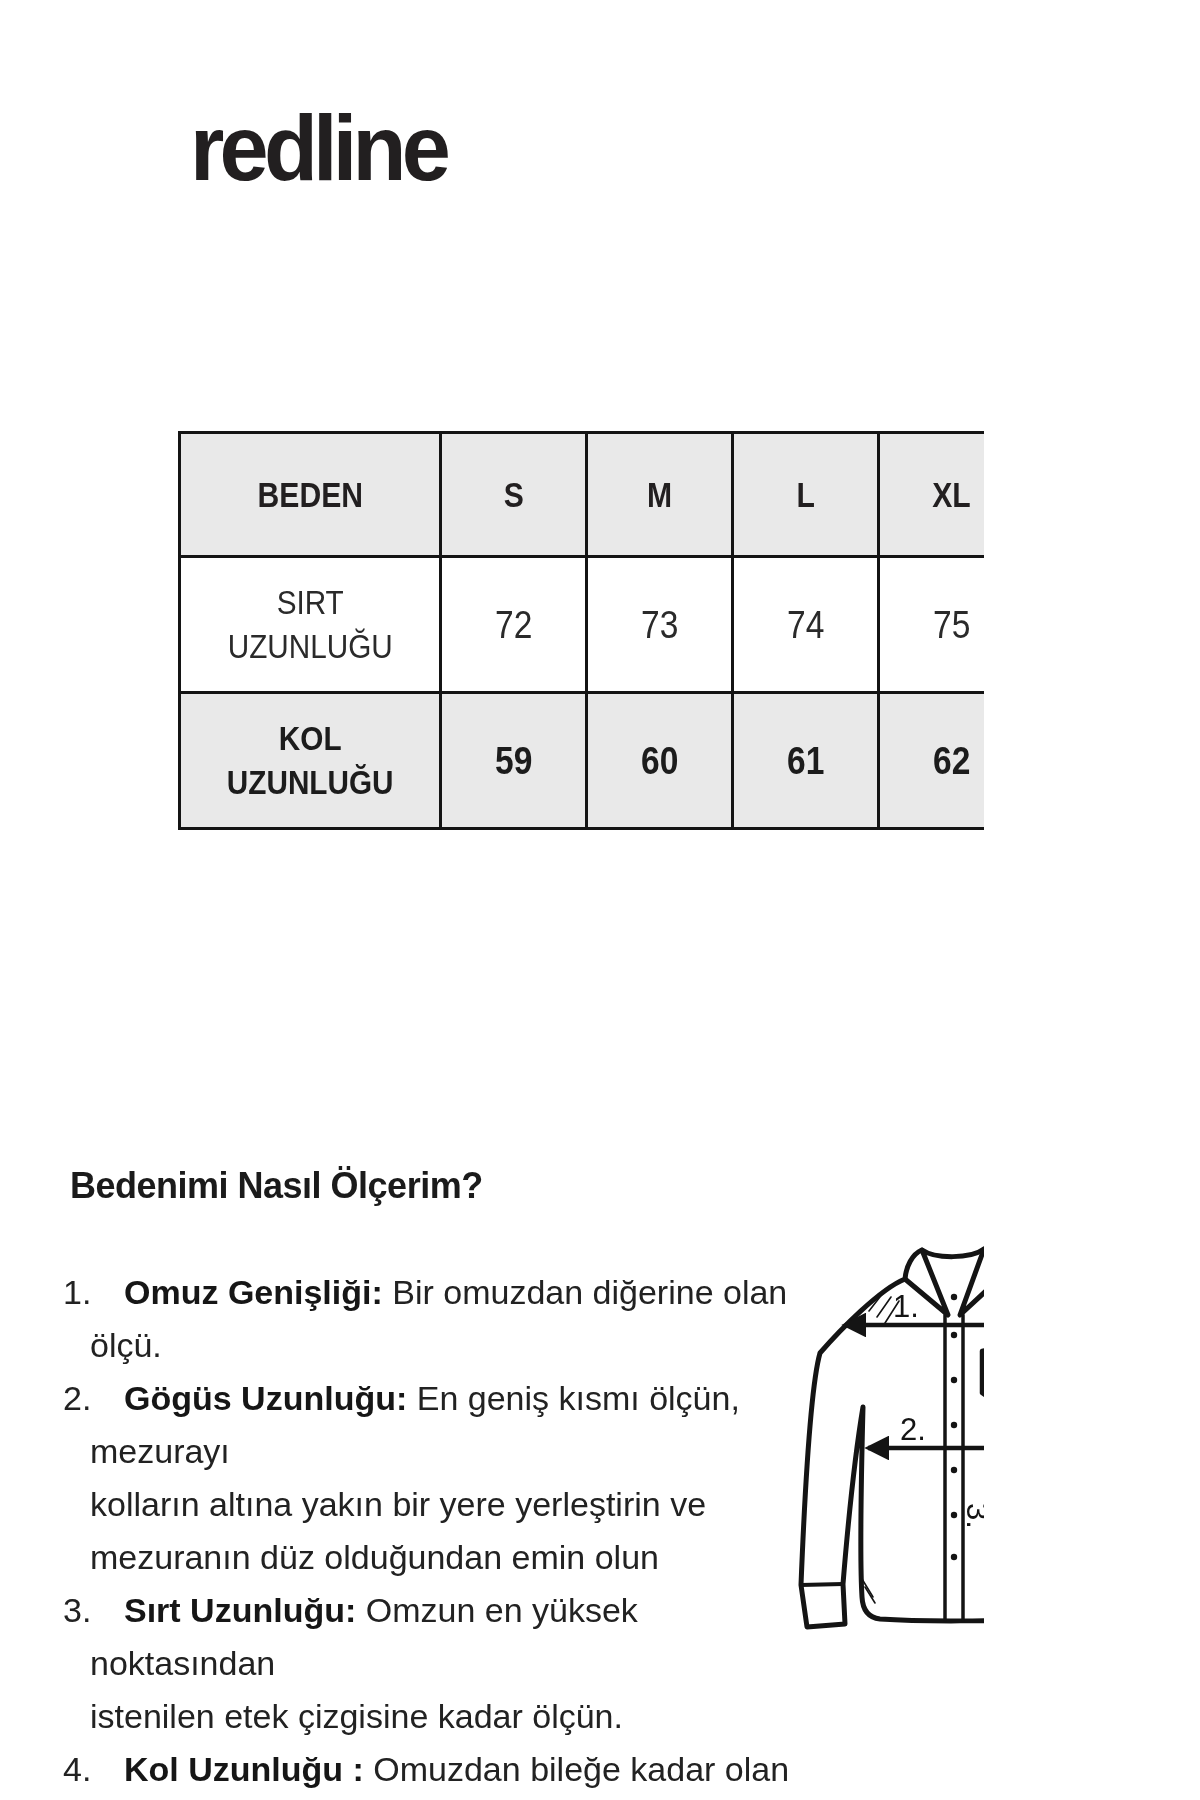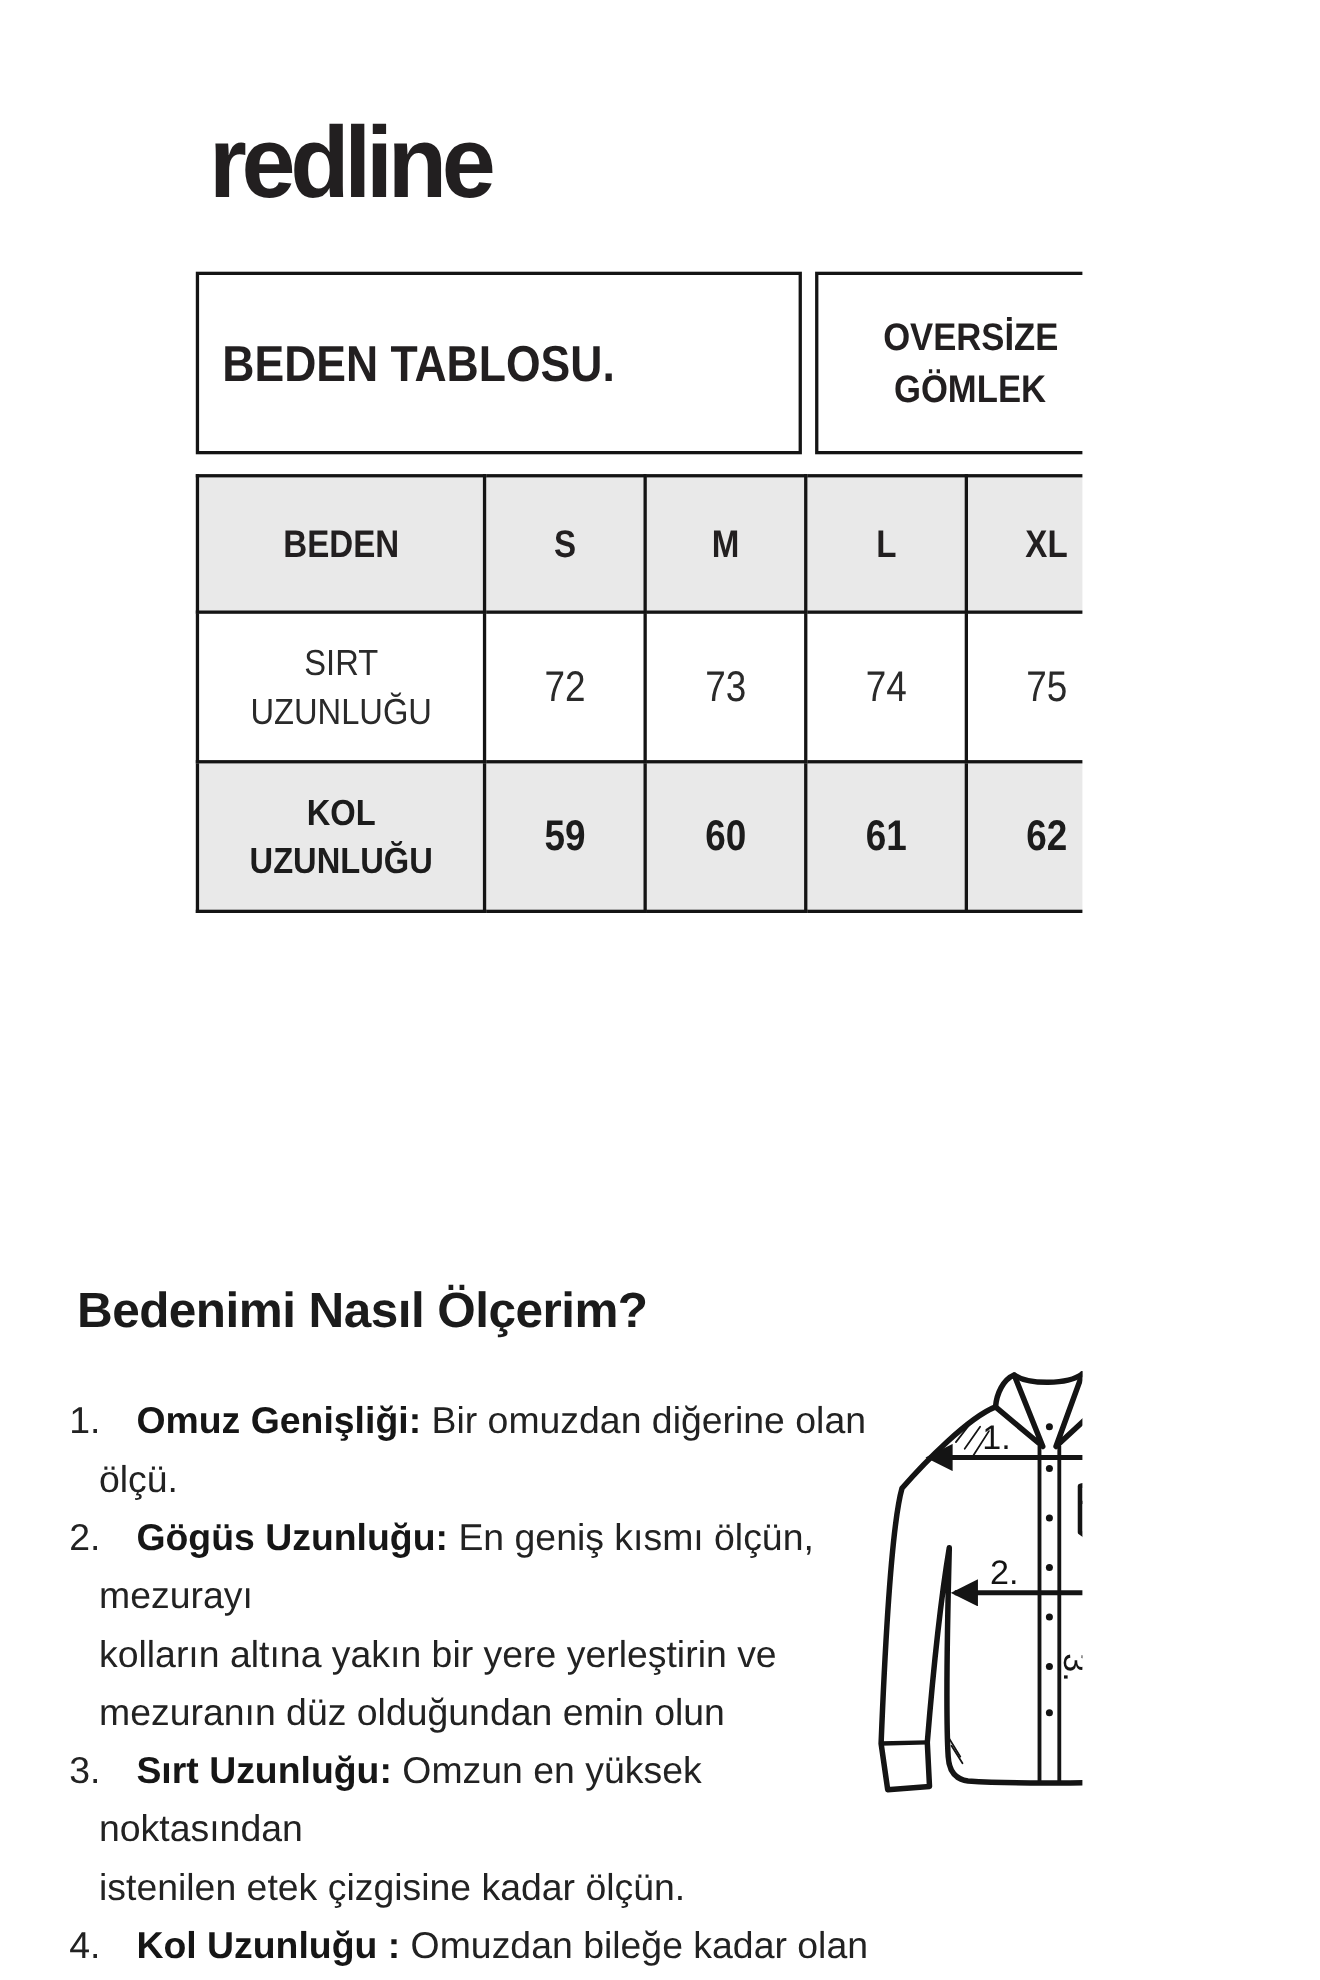--- a/index.html
+++ b/index.html
@@ -42,48 +42,39 @@
   .th  { font-size:35px; font-weight:700; color:#221f20; }
   .val { font-size:39px; color:#2a2a2a; }
   tr.boldrow .val { color:#1c1c1c; }
   .cx { display:inline-block; transform:scaleX(0.86); transform-origin:center; }
   .lbl { display:block; width:80%; margin:0 auto; font-size:33px; line-height:44px; transform:scaleX(0.9); transform-origin:center; color:#2a2a2a; }
   tr.boldrow .lbl { font-weight:700; color:#1c1c1c; }
 
   
   .howto-heading {
     position:absolute; left:70px; top:1165px;
-    font-size:45px; font-weight:700; letter-spacing:-0.5px; color:#1b1b1b;
+    font-size:36px; font-weight:700; letter-spacing:-0.5px; color:#1b1b1b;
   }
   .howto-list { position:absolute; left:63px; top:1266px; width:760px; }
   .item { position:relative; padding-left:27px; font-size:34px; line-height:53px; color:#222; }
   .item .num { position:absolute; left:0; top:0; }
   .item b { font-weight:700; color:#161616;margin-left:34px; }
   .item .txt { white-space:pre-line; }
 
   
   .diagram { position:absolute; left:785px; top:1235px; }
   .diagram text { font-family:"Liberation Sans", sans-serif; font-size:31px; fill:#141414; }
 </style>
 </head>
 <body>
 
 <div class="page">
 
   <div class="logo">redline</div>
 
-  <div class="top-row">
-    <div class="hbox left">
-      <span class="cap">BEDEN TABLOSU.</span>
-    </div>
-    <div class="hbox right">
-      <span class="line">OVERSİZE</span>
-      <span class="line">GÖMLEK</span>
-    </div>
-  </div>
 
   <table class="size-table">
     <colgroup>
       <col style="width:261px">
         <col style="width:146px">
         <col style="width:146px">
         <col style="width:146px">
         <col style="width:146px">
     </colgroup>
     <tbody>

